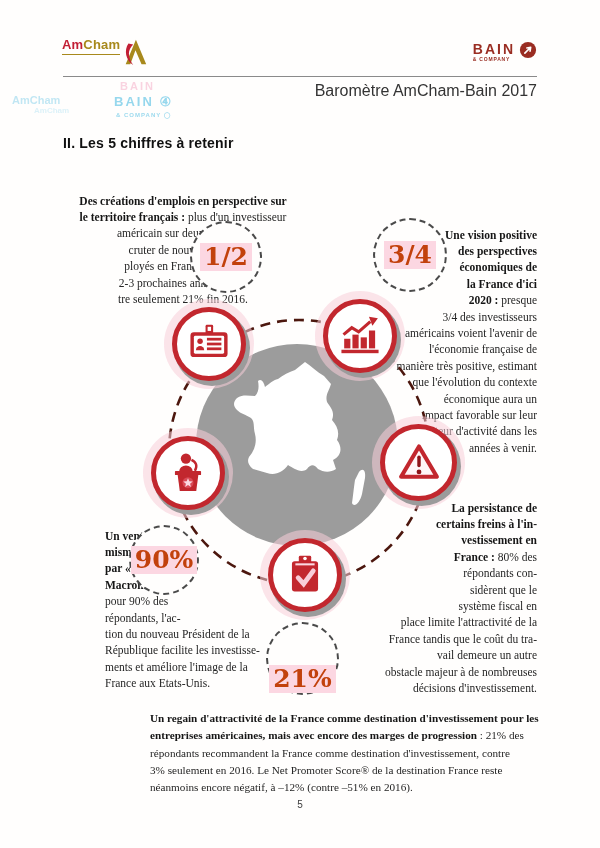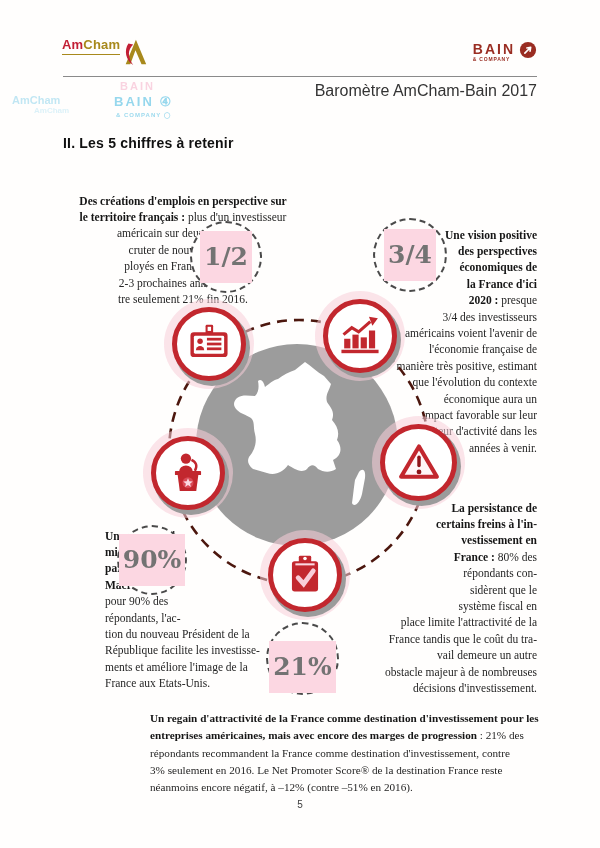--- a/index.html
+++ b/index.html
@@ -35,25 +35,25 @@
   .tblock b{color:#161616;}
   #block-jobs{left:63px;top:181px;width:240px;text-align:center;}
   #block-vision{left:320px;top:215px;width:217px;text-align:right;}
   #block-optimism{left:81px;top:516px;width:240px;margin-left:24px;}
   #block-obstacles{left:330px;top:488px;width:207px;text-align:right;}
   #block-attract{left:123px;top:699px;width:424px;font-size:11.2px;line-height:17.2px;margin-left:27px;}
 
   
   .stat-circle{border:2px dashed #4a4a4a;border-radius:50%;background:#fffefd;
                display:flex;align-items:center;justify-content:center;z-index:6;box-sizing:border-box;}
-  .stat-num{font-family:"DejaVu Serif",serif;font-weight:bold;font-size:25px;color:#737373;
-            background:#fcd7e2;padding:12px 4px;line-height:28px;}
+  .stat-num{font-family:"DejaVu Serif",serif;font-weight:bold;font-size:25px;color:#c2410c;
+            background:#fcd7e2;padding:0 4px;line-height:28px;}
   #stat-half{left:190px;top:221px;width:72px;height:72px;}
   #stat-three-quarters{left:373px;top:218px;width:74px;height:74px;}
-  #stat-ninety{left:117px;top:525px;width:70px;height:70px;}
+  #stat-ninety{left:129px;top:525px;width:70px;height:70px;}
   #stat-eighty{left:386px;top:510px;width:78px;height:78px;}
   #stat-twenty-one{left:266px;top:622px;width:73px;height:73px;align-items:flex-end;}
 
   
   #dashed-ring{left:164px;top:317px;width:270px;height:270px;z-index:1;}
   #map-disc{left:196px;top:344px;width:202px;height:202px;border-radius:50%;background:#9c9c9c;z-index:2;}
   #france-map{left:233px;top:362px;width:140px;height:155px;z-index:3;}
   .icon-circle{background:#fff;border:5px solid #c2272e;border-radius:50%;box-sizing:border-box;
                display:flex;align-items:center;justify-content:center;z-index:5;
                box-shadow:3px 4px 0 1px #9b9b9b,0 0 0 8px rgba(248,205,216,.55);}

